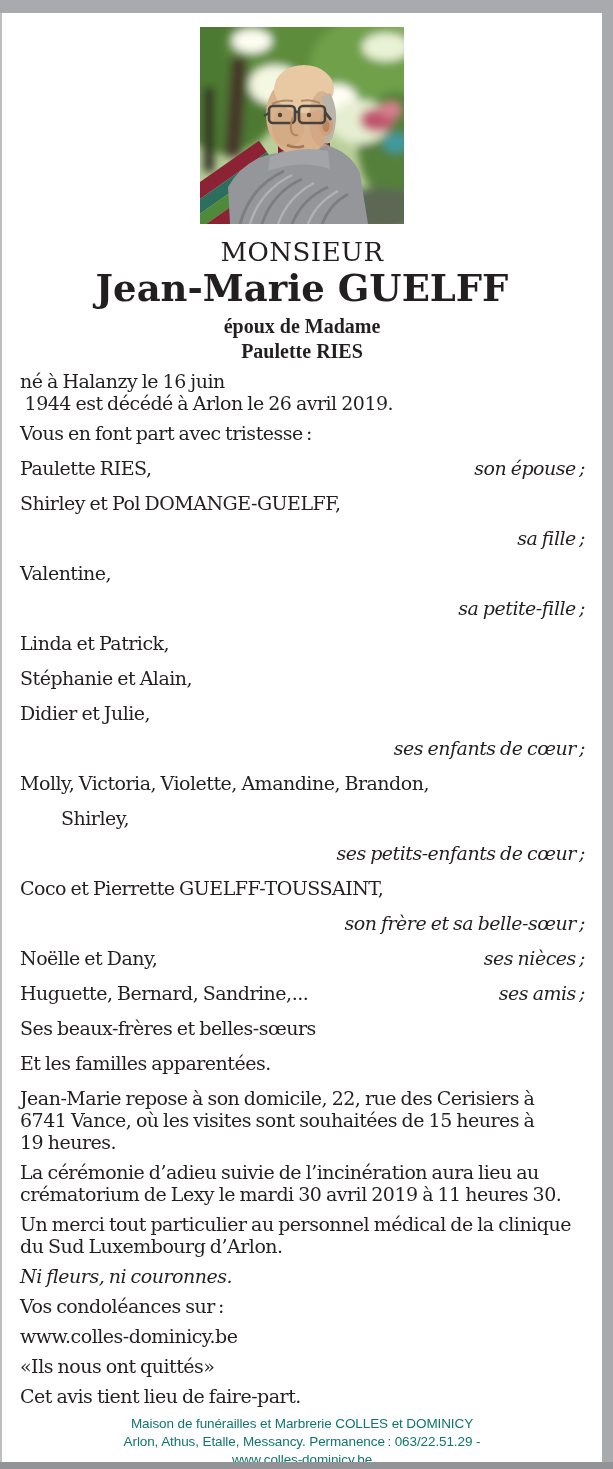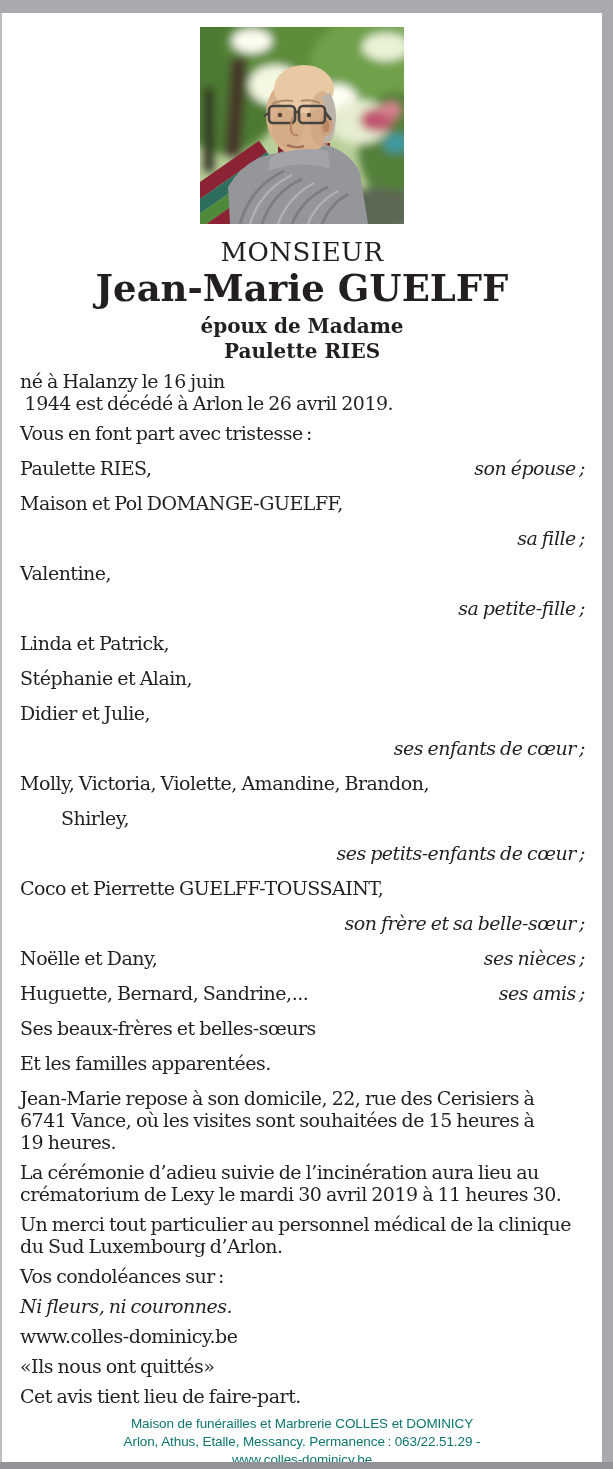--- a/index.html
+++ b/index.html
@@ -7,21 +7,21 @@
          font-family:"DejaVu Serif", serif;color:#231f20;}
   .bar-top{position:absolute;left:0;top:0;width:613px;height:13px;background:#a8aaad;}
   .bar-right{position:absolute;left:602px;top:0;width:11px;height:1469px;background:#a8aaad;}
   .bar-bottom{position:absolute;left:0;top:1462px;width:613px;height:7px;background:#919396;}
   .line-left{position:absolute;left:0;top:13px;width:2px;height:1449px;background:#bcbec1;}
   .page{position:absolute;left:2px;top:13px;width:600px;height:1449px;background:#ffffff;overflow:hidden;}
   .photo-wrap{width:204px;height:197px;margin:14px auto 0;}
   .photo-wrap svg{display:block;}
   .salutation{text-align:center;font-weight:normal;font-size:26px;line-height:1;margin-top:15px;letter-spacing:.5px;}
   .deceased-name{text-align:center;font-weight:bold;font-size:37px;line-height:1.05;margin-top:4px;}
-  .spouse-line{text-align:center;font-weight:bold;font-size:20px;line-height:25px;}
+  .spouse-line{text-align:center;font-weight:bold;font-size:20px;line-height:25px;font-family:Liberation Serif, serif;}
   .spouse-block{margin-top:6px;}
   .body{margin:6px 17px 0 18px;font-size:19px;line-height:22px;letter-spacing:-.5px;word-spacing:-1px;}
   .pre{white-space:pre-wrap;}
   .para{margin:0 0 8px 0;}
   .announce{margin:0 0 13px 0;}
   .row{display:flex;justify-content:space-between;margin:0 0 13px 0;}
   .row .l{text-align:right;}
   .row .r{font-style:italic;margin-left:auto;text-align:left;}
   .row.indent .l{padding-left:41px;}
   .closing .row{margin-bottom:8px;}
@@ -126,21 +126,21 @@
     <div class="body">
       <div class="para pre">né à Halanzy le 16 juin
  1944 est décédé à Arlon le 26 avril 2019.</div>
       <div class="announce">Vous en font part avec tristesse :</div>
 
       <div class="row">
         <span class="l">Paulette RIES,</span>
         <span class="r">son épouse ;</span>
       </div>
       <div class="row">
-        <span class="l">Maison et Pol DOMANGE-GUELFF,</span>
+        <span class="l">Shirley et Pol DOMANGE-GUELFF,</span>
       </div>
       <div class="row">
         <span class="r">sa fille ;</span>
       </div>
       <div class="row">
         <span class="l">Valentine,</span>
       </div>
       <div class="row">
         <span class="r">sa petite-fille ;</span>
       </div>
@@ -189,24 +189,24 @@
       <div class="para pre">Jean-Marie repose à son domicile, 22, rue des Cerisiers à
 6741 Vance, où les visites sont souhaitées de 15 heures à
 19 heures.</div>
       <div class="para pre">La cérémonie d’adieu suivie de l’incinération aura lieu au
 crématorium de Lexy le mardi 30 avril 2019 à 11 heures 30.</div>
       <div class="para pre">Un merci tout particulier au personnel médical de la clinique
 du Sud Luxembourg d’Arlon.</div>
 
       <div class="closing">
         <div class="row">
+            <span class="l it">Ni fleurs, ni couronnes.</span>
+          </div>
+        <div class="row">
             <span class="l">Vos condoléances sur :</span>
-          </div>
-        <div class="row">
-            <span class="l it">Ni fleurs, ni couronnes.</span>
           </div>
         <div class="row">
             <span class="l">www.colles-dominicy.be</span>
           </div>
         <div class="row">
             <span class="l">«Ils nous ont quittés»</span>
           </div>
         <div class="row">
             <span class="l">Cet avis tient lieu de faire-part.</span>
           </div>

